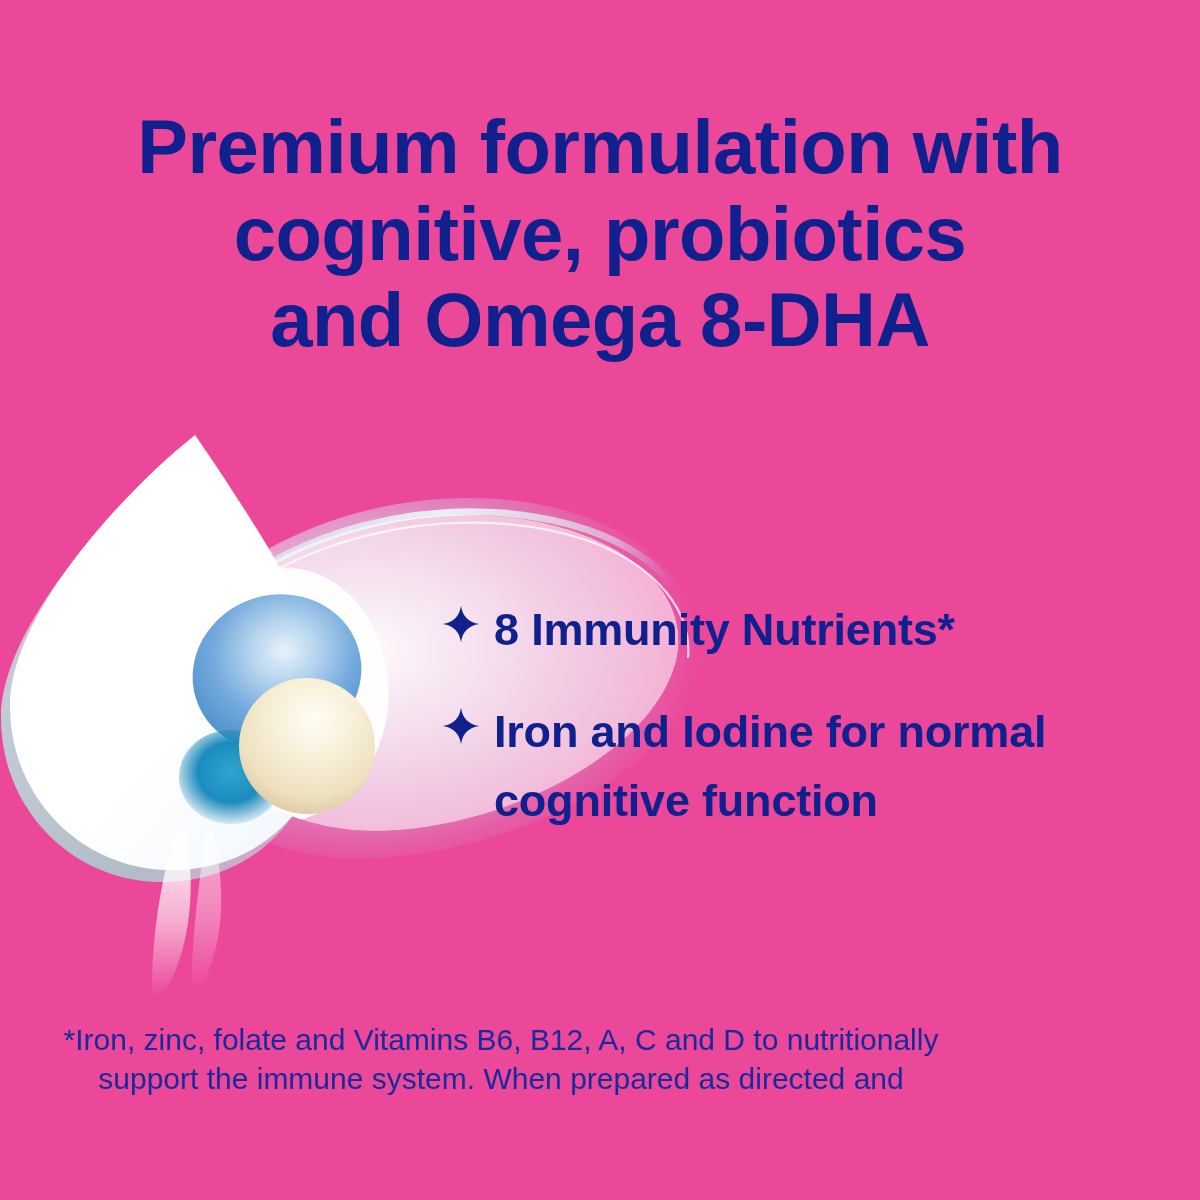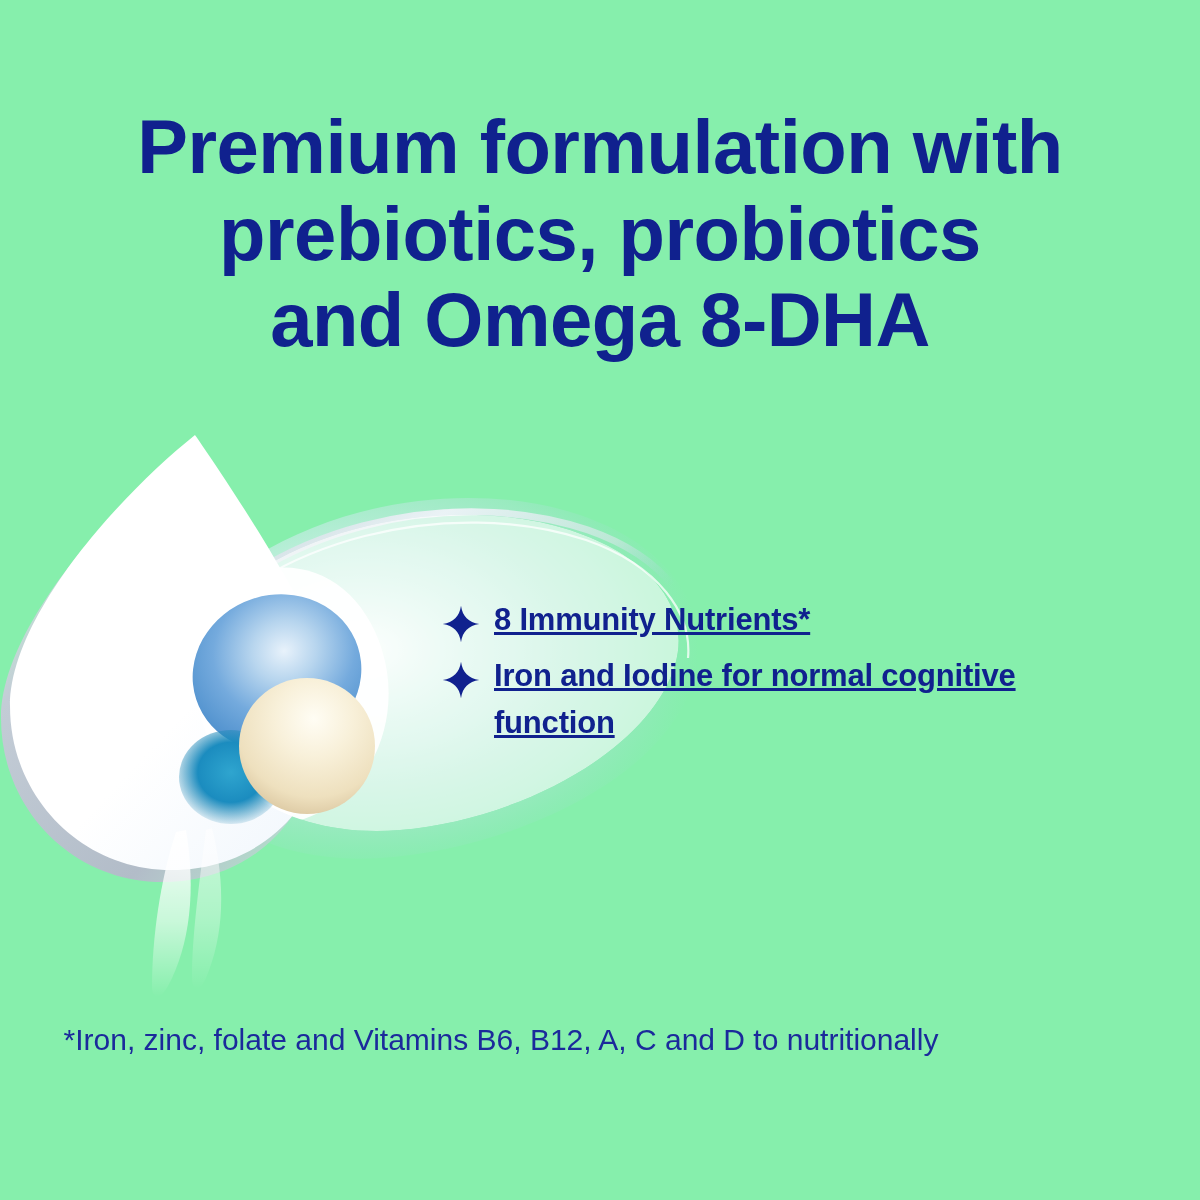--- a/index.html
+++ b/index.html
@@ -5,21 +5,21 @@
   * { margin:0; padding:0; box-sizing:border-box; }
   html, body {
     width:1200px; height:1200px;
     overflow:hidden;
     background:#aecbe9;
     font-family:"Liberation Sans", sans-serif;
   }
   #stage {
     position:relative;
     width:1200px; height:1200px;
-    background:#86efac;
+    background:#ec4899;
   }
 
   
   #headline {
     position:absolute;
     left:0; top:104px;
     width:1200px;
     text-align:center;
     color:#10218e;
     font-size:76px;
@@ -42,36 +42,35 @@
   #bullets {
     position:absolute;
     left:442px; top:596px;
     width:720px;
   }
   .bullet-row {
     display:flex;
     align-items:flex-start;
     color:#10218e;
   }
-  .bullet-row + .bullet-row { }
+  .bullet-row + .bullet-row { margin-top:34px; }
   .bullet-icon {
     flex:0 0 auto;
     width:52px;
     height:56px;
     display:flex;
     align-items:center;
     justify-content:flex-start;
   }
   .bullet-icon svg { width:38px; height:38px; display:block; }
   .bullet-text {
-    font-size:31px;
+    font-size:45px;
     font-weight:600;
     line-height:1.52;
     letter-spacing:-0.2px;
-    text-decoration:underline;
   }
 
   
   #footnote {
     position:absolute;
     left:0; top:1020px;
     width:1002px;
     text-align:center;
     color:#1b2a9b;
     font-size:30px;
@@ -80,21 +79,21 @@
   }
   #footnote .fn-line { display:block; white-space:nowrap; }
 </style>
 </head>
 <body>
 
 <div id="stage">
 
   <h1 id="headline">
     <span class="hl-line">Premium formulation with</span>
-    <span class="hl-line">prebiotics, probiotics</span>
+    <span class="hl-line">cognitive, probiotics</span>
     <span class="hl-line">and Omega 8-DHA</span>
   </h1>
 
   <div id="artwork">
     <svg viewBox="0 0 720 620" xmlns="http://www.w3.org/2000/svg">
       <defs>
 
         <radialGradient id="lensGlow" cx="38%" cy="42%" r="62%">
           <stop offset="0%" stop-color="#ffffff" stop-opacity="0.95"></stop>
           <stop offset="45%" stop-color="#e3f0fb" stop-opacity="0.60"></stop>
@@ -213,15 +212,16 @@
         <svg viewBox="0 0 100 100" xmlns="http://www.w3.org/2000/svg">
           <path d="M50 2 C54 30 70 46 98 50 C70 54 54 70 50 98 C46 70 30 54 2 50 C30 46 46 30 50 2 Z" fill="#10218e"></path>
         </svg>
       </span>
       <span class="bullet-text" style="max-width:600px;">Iron and Iodine for normal cognitive function</span>
     </li>
   </ul>
 
   <div id="footnote">
     <span class="fn-line">*Iron, zinc, folate and Vitamins B6, B12, A, C and D to nutritionally</span>
+    <span class="fn-line">support the immune system.  When prepared as directed and</span>
   </div>
 
 </div>
 
 </body></html>

